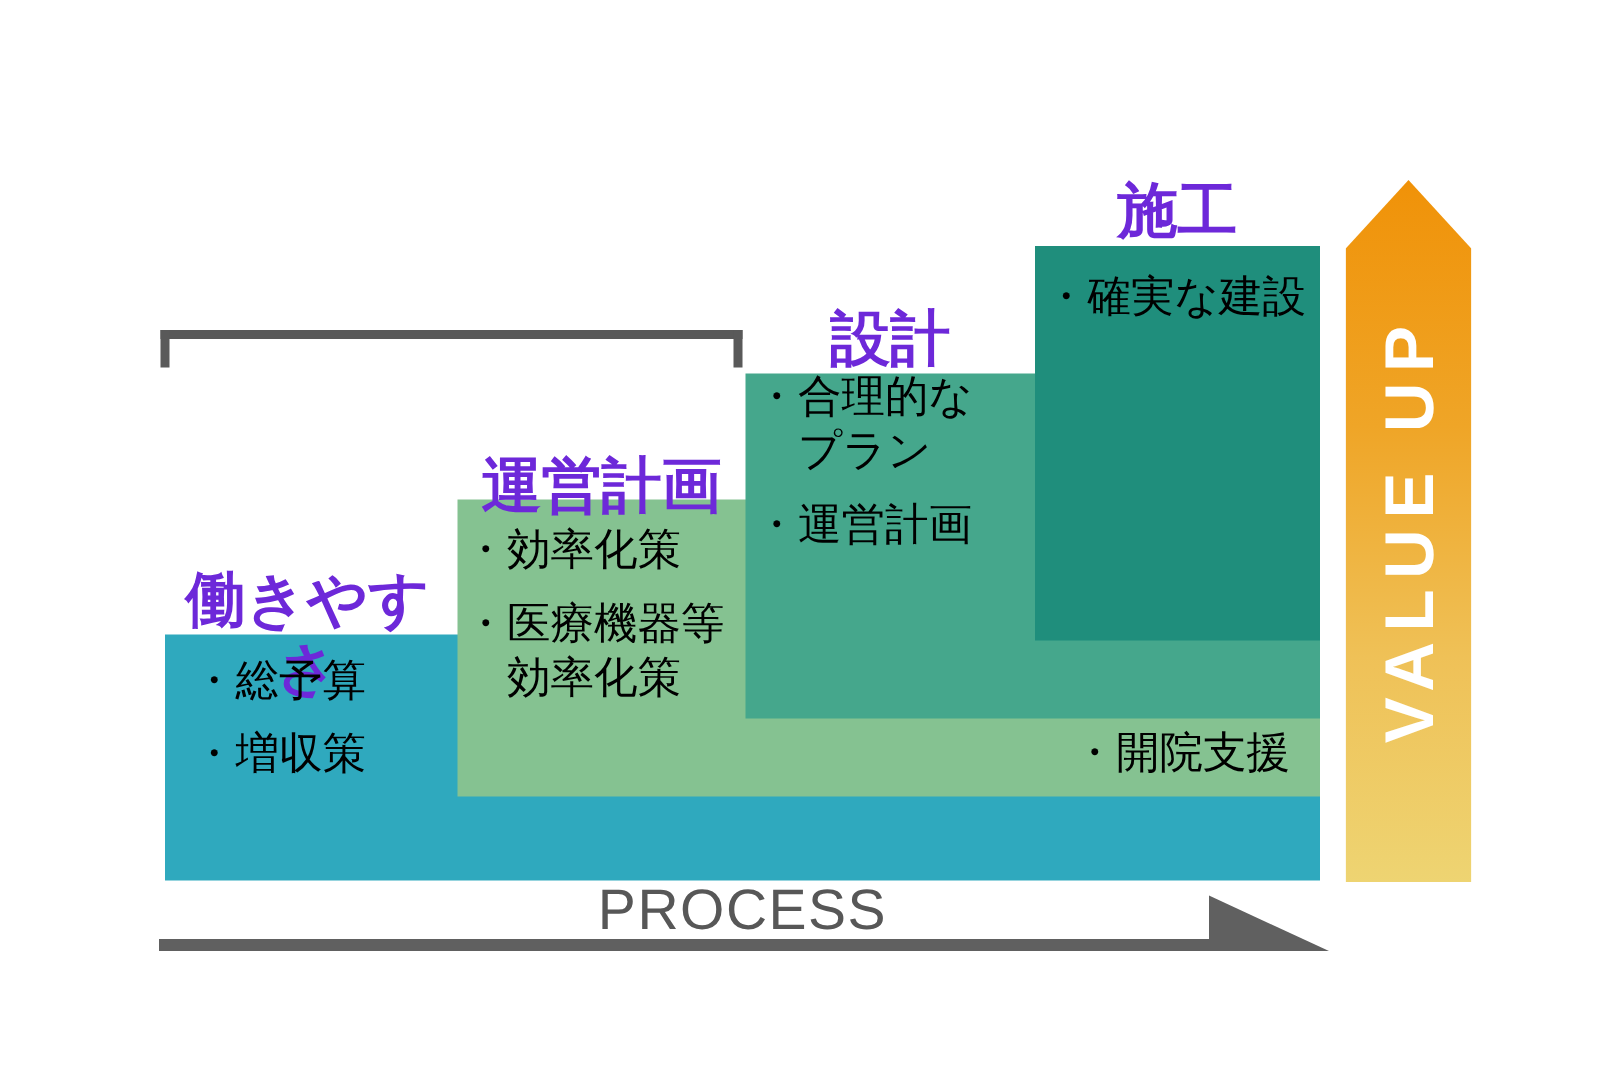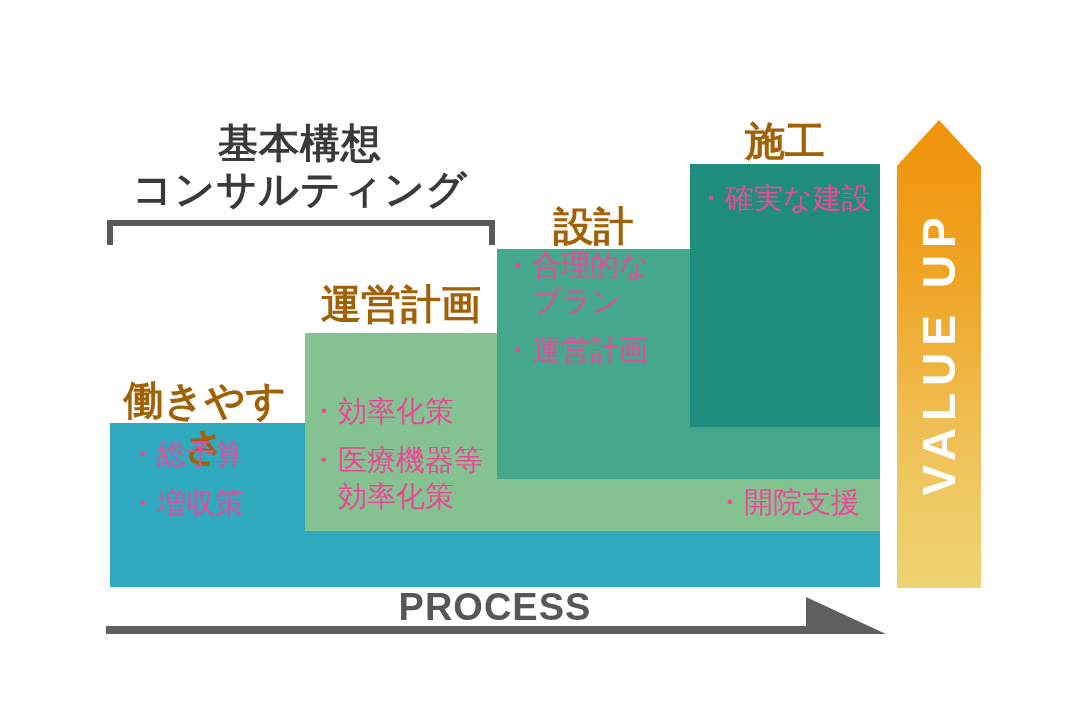--- a/index.html
+++ b/index.html
@@ -34,57 +34,57 @@
   
   .block { position: absolute; }
   .block1 { left: 110px; top: 423px; width: 770px; height: 164px; z-index: 1; }
   .block2 { left: 305px; top: 333px; width: 575px; height: 198px; z-index: 2; }
   .block3 { left: 497px; top: 249px; width: 383px; height: 230px; z-index: 3; }
   .block4 { left: 690px; top: 164px; width: 190px; height: 263px; z-index: 4; }
 
   
   .step-title {
     position: absolute;
-    font-size: 40px; font-weight: bold; color: #a16207;
+    font-size: 40px; font-weight: bold; color: #6d28d9;
     line-height: 46px; text-align: center; z-index: 6;
   }
   .title1 { left: 105px; top: 377px; width: 200px; }
-  .title2 { left: 305px; top: 281px; width: 192px; }
+  .title2 { left: 305px; top: 301px; width: 192px; }
   .title3 { left: 497px; top: 203px; width: 193px; }
   .title4 { left: 690px; top: 118px; width: 190px; }
 
   
   .items { position: absolute; z-index: 7; }
   .items1 { left: 128px; top: 436px; width: 175px; }
-  .items2 { left: 309px; top: 349px; width: 190px; margin-top: 44px; }
+  .items2 { left: 309px; top: 349px; width: 190px; }
   .items3 { left: 503px; top: 247px; width: 190px; }
   .items4 { left: 696px; top: 180px; width: 182px; }
   .bullet {
-    color: #ec4899;
+    color: #000000;
     font-size: 29px;
     line-height: 36px;
     margin-bottom: 13px;
     white-space: pre-line;
     padding-left: 29px;
     text-indent: -29px;
   }
 
   .opening-support {
     position: absolute;
     left: 497px; top: 484px; width: 363px;
     text-align: right; z-index: 7;
   }
   .opening-support .bullet { display: inline-block; margin: 0; }
 
   
   .process-label {
     position: absolute;
     left: 110px; top: 586px; width: 770px;
     text-align: center;
-    font-size: 38px; font-weight: bold; color: #575757;
+    font-size: 38px; font-weight: normal; color: #575757;
     letter-spacing: 1px;
   }
   .process-line {
     position: absolute;
     left: 106px; top: 626px;
     width: 702px; height: 8px;
     background: #606060;
   }
   .process-arrowhead {
     position: absolute;
@@ -111,24 +111,20 @@
     color: #ffffff;
     font-size: 46px; font-weight: bold;
     letter-spacing: 7px;
   }
 </style>
 </head>
 <body>
 
 <div class="stage">
 
-  <div class="consulting-heading">
-    <div>基本構想</div>
-    <div>コンサルティング</div>
-  </div>
   <div class="bracket"></div>
 
   <div class="block block1" style="background: rgb(47, 169, 190);"></div>
   <div class="block block2" style="background: rgb(133, 194, 145);"></div>
   <div class="block block3" style="background: rgb(69, 167, 140);"></div>
   <div class="block block4" style="background: rgb(31, 142, 124);"></div>
 
   <div class="step-title title1">働きやすさ</div>
   <div class="step-title title2">運営計画</div>
   <div class="step-title title3">設計</div>

